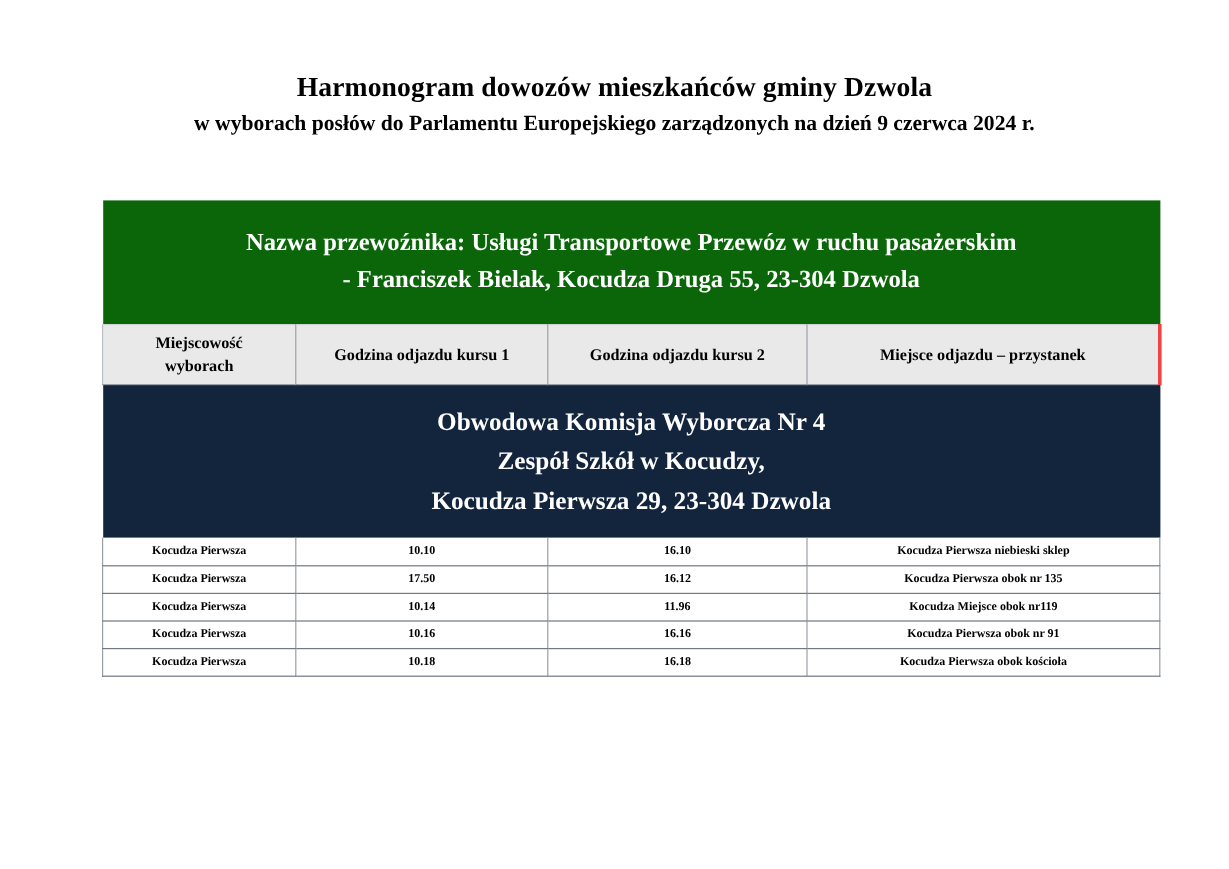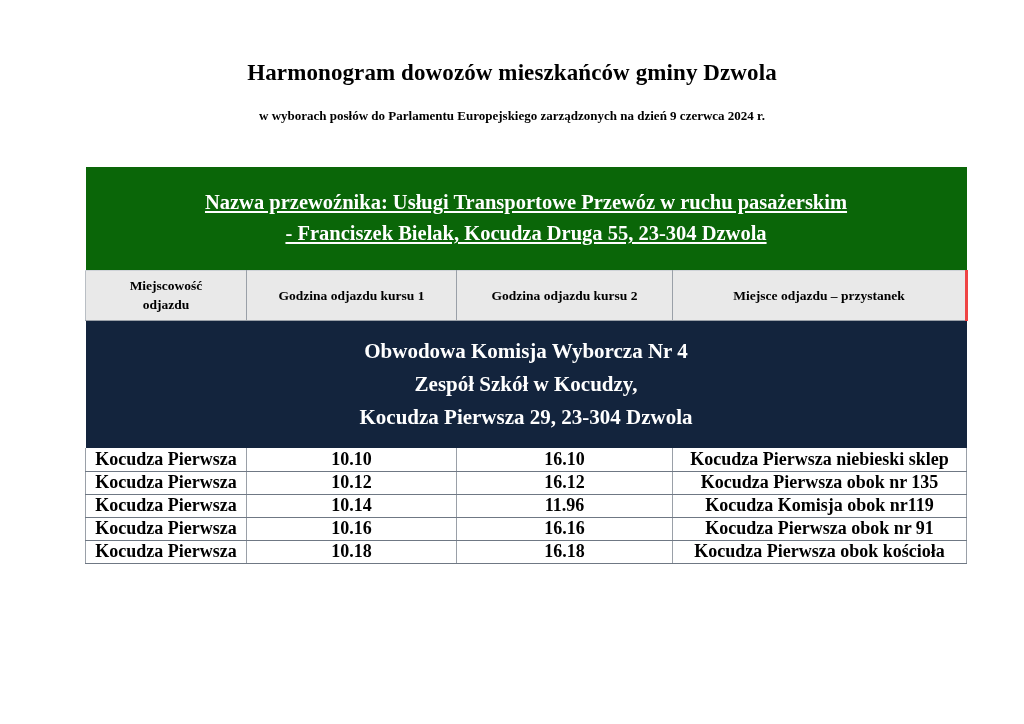--- a/index.html
+++ b/index.html
@@ -33,24 +33,24 @@
   }
   .title-line-1,
   .title-line-2 {
     font-size: 23px;
     font-weight: bold;
     line-height: 29px;
     letter-spacing: 0.1px;
     white-space: nowrap;
   }
   .title-line-3 {
-    font-size: 13px;
+    font-size: 18px;
     font-weight: bold;
     line-height: 26px;
-    margin-top: 16px;
+    margin-top: 2px;
     white-space: nowrap;
   }
 
   
   .schedule-table {
     position: absolute;
     left: 85px;
     top: 167px;
     width: 881px;
     border-collapse: collapse;
@@ -66,21 +66,20 @@
   .carrier-banner {
     background: #0a6608;
     color: #ffffff;
     text-align: center;
     font-weight: bold;
     font-size: 20.5px;
     line-height: 31px;
     height: 103px;
     padding: 0 14px !important;
     box-sizing: border-box;
-    text-decoration: underline;
   }
   .carrier-banner .ln {
     display: block;
     white-space: nowrap;
   }
 
   .commission-banner {
     background: #13243d;
     color: #ffffff;
     text-align: center;
@@ -110,21 +109,21 @@
     height: 50px;
     padding: 0 6px !important;
     box-sizing: border-box;
   }
   .col-head.first { border-left: 1px solid #b9bec4; margin-left: 10px; }
   .col-head.last  { border-right: 3px solid #ef4444; }
 
   
   .data-row td {
     height: 23px;
-    font-size: 18px;
+    font-size: 10px;
     font-weight: bold;
     text-align: center;
     border-left: 1px solid #9aa0a8;
     border-right: 1px solid #9aa0a8;
     border-bottom: 1px solid #6f7884;
     box-sizing: border-box;
     white-space: nowrap;
   }
   .data-row:first-of-type td { border-top: 1px solid #6f7884; }
 
@@ -155,21 +154,21 @@
       <tr>
         <td class="carrier-banner" colspan="4">
           <span class="ln">Nazwa przewoźnika: Usługi Transportowe Przewóz w ruchu pasażerskim</span>
           <span class="ln">- Franciszek Bielak, Kocudza Druga 55, 23-304 Dzwola</span>
         </td>
       </tr>
 
       <tr>
         <td class="col-head first">
           <span>Miejscowość</span><br>
-          <span>odjazdu</span>
+          <span>wyborach</span>
         </td>
         <td class="col-head">Godzina odjazdu kursu 1</td>
         <td class="col-head">Godzina odjazdu kursu 2</td>
         <td class="col-head last">Miejsce odjazdu – przystanek</td>
       </tr>
 
       <tr>
         <td class="commission-banner" colspan="4">
           <span class="ln">Obwodowa Komisja Wyborcza Nr 4</span>
           <span class="ln">Zespół Szkół w Kocudzy,</span>
@@ -178,29 +177,29 @@
       </tr>
 
       <tr class="data-row">
         <td>Kocudza Pierwsza</td>
         <td>10.10</td>
         <td>16.10</td>
         <td>Kocudza Pierwsza niebieski sklep</td>
       </tr>
       <tr class="data-row">
         <td>Kocudza Pierwsza</td>
-        <td>10.12</td>
+        <td>17.50</td>
         <td>16.12</td>
         <td>Kocudza Pierwsza obok nr 135</td>
       </tr>
       <tr class="data-row">
         <td>Kocudza Pierwsza</td>
         <td>10.14</td>
         <td>11.96</td>
-        <td>Kocudza Komisja obok nr119</td>
+        <td>Kocudza Miejsce obok nr119</td>
       </tr>
       <tr class="data-row">
         <td>Kocudza Pierwsza</td>
         <td>10.16</td>
         <td>16.16</td>
         <td>Kocudza Pierwsza obok nr 91</td>
       </tr>
       <tr class="data-row">
         <td>Kocudza Pierwsza</td>
         <td>10.18</td>

